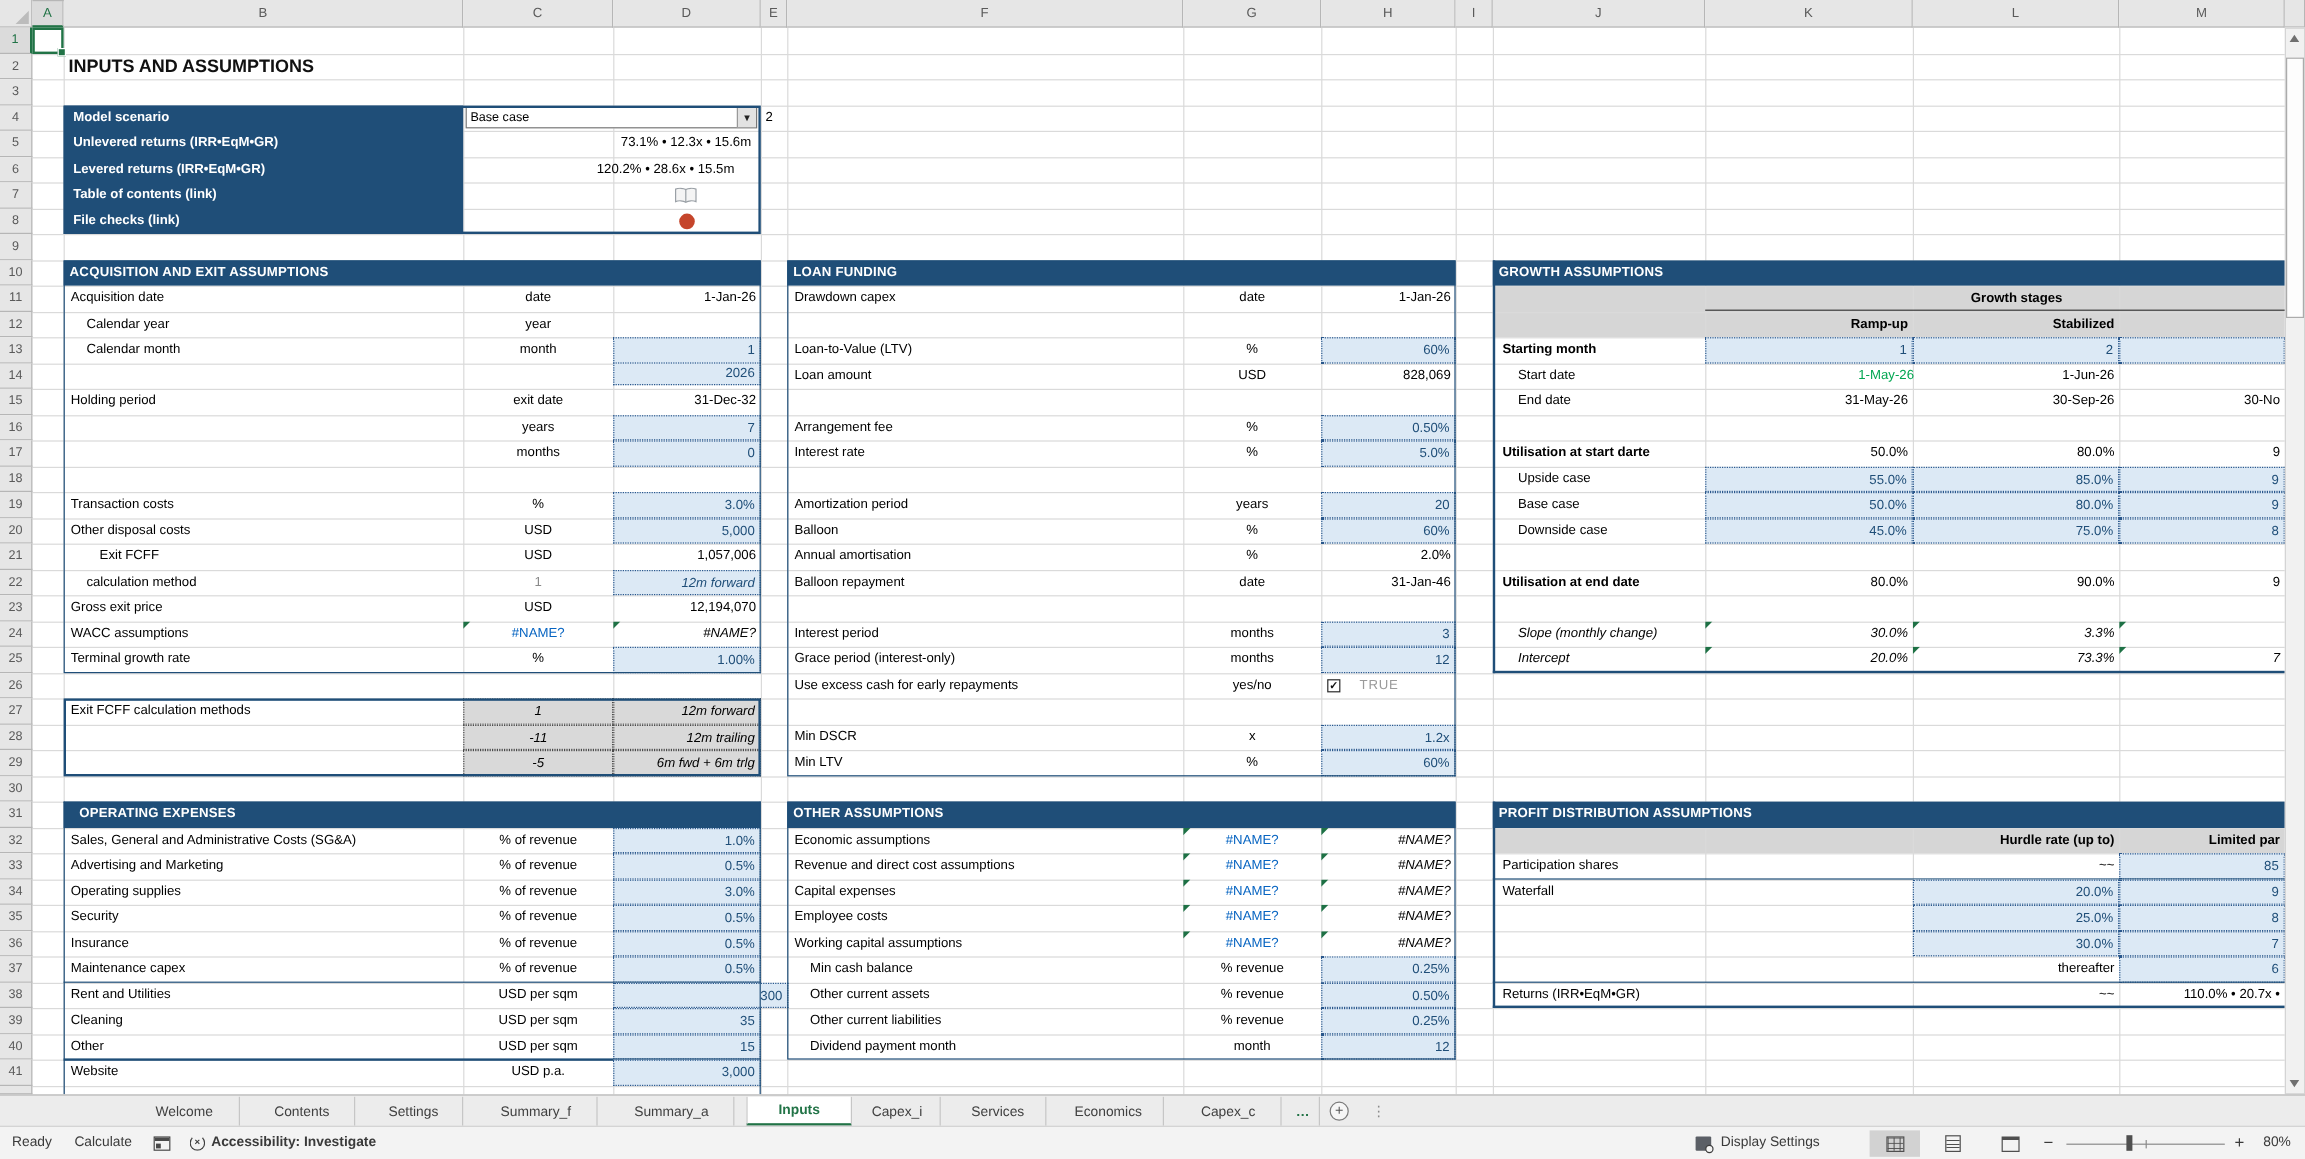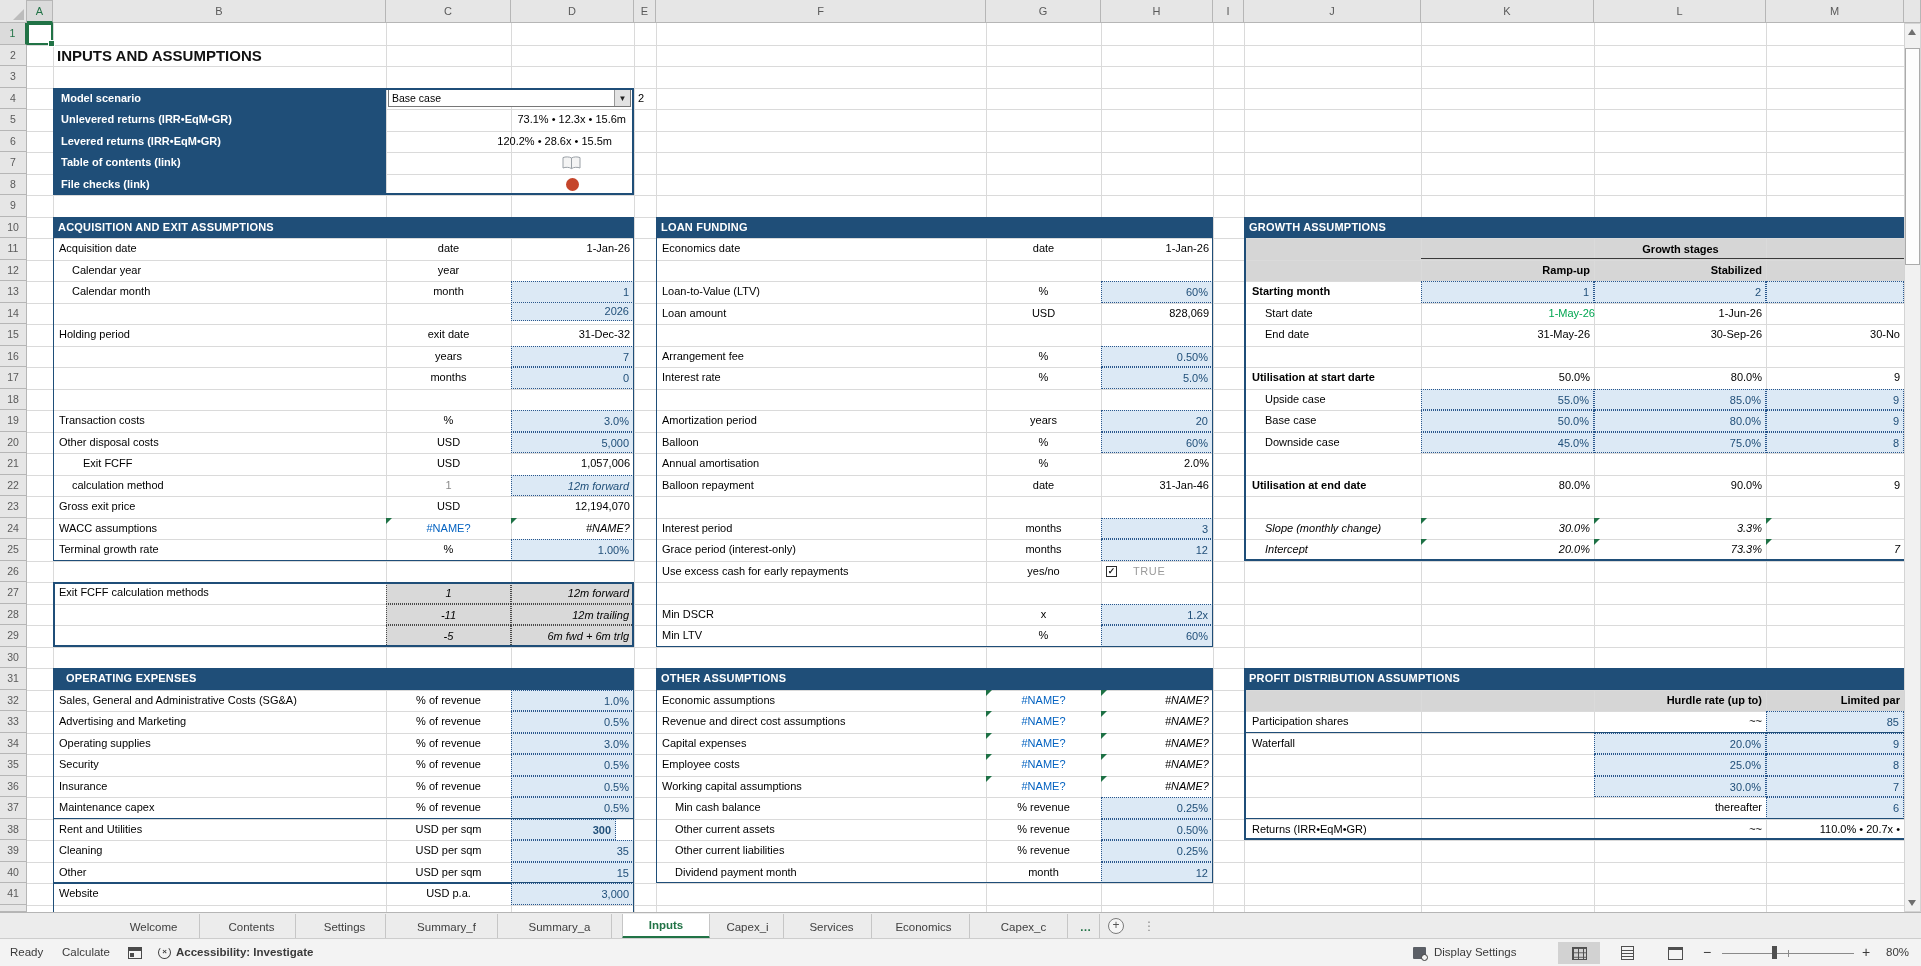--- a/index.html
+++ b/index.html
@@ -249,21 +249,21 @@
     <div class="abs cell unit" style="left: 386px; top: 496px; width: 125px; height: 21.5px;">USD</div>
     <div class="abs cell val" style="left: 511px; top: 496px; width: 123px; height: 21.5px;">12,194,070</div>
     <div class="abs cell lab" style="left: 55px; top: 517.5px; width: 331px; height: 21.5px;">WACC assumptions</div>
     <div class="abs cell unit link tri" style="left: 386px; top: 517.5px; width: 125px; height: 21.5px;">#NAME?</div>
     <div class="abs cell val italic tri" style="left: 511px; top: 517.5px; width: 123px; height: 21.5px;">#NAME?</div>
     <div class="abs cell lab" style="left: 55px; top: 539px; width: 331px; height: 21.5px;">Terminal growth rate</div>
     <div class="abs cell unit" style="left: 386px; top: 539px; width: 125px; height: 21.5px;">%</div>
     <div class="abs cell val input" style="left: 511px; top: 539px; width: 123px; height: 21.5px;">1.00%</div>
     <div class="abs secborder" style="left: 53px; top: 216.5px; width: 581px; height: 344px;"></div>
     <div class="abs sechd" style="left: 656px; top: 216.5px; width: 557px; height: 21.5px;">LOAN FUNDING</div>
-    <div class="abs cell lab" style="left: 658px; top: 238px; width: 328px; height: 21.5px;">Economics date</div>
+    <div class="abs cell lab" style="left: 658px; top: 238px; width: 328px; height: 21.5px;">Drawdown capex</div>
     <div class="abs cell unit" style="left: 986px; top: 238px; width: 115px; height: 21.5px;">date</div>
     <div class="abs cell val" style="left: 1101px; top: 238px; width: 112px; height: 21.5px;">1-Jan-26</div>
     <div class="abs cell lab" style="left: 658px; top: 281px; width: 328px; height: 21.5px;">Loan-to-Value (LTV)</div>
     <div class="abs cell unit" style="left: 986px; top: 281px; width: 115px; height: 21.5px;">%</div>
     <div class="abs cell val input" style="left: 1101px; top: 281px; width: 112px; height: 21.5px;">60%</div>
     <div class="abs cell lab" style="left: 658px; top: 302.5px; width: 328px; height: 21.5px;">Loan amount</div>
     <div class="abs cell unit" style="left: 986px; top: 302.5px; width: 115px; height: 21.5px;">USD</div>
     <div class="abs cell val" style="left: 1101px; top: 302.5px; width: 112px; height: 21.5px;">828,069</div>
     <div class="abs cell lab" style="left: 658px; top: 345.5px; width: 328px; height: 21.5px;">Arrangement fee</div>
     <div class="abs cell unit" style="left: 986px; top: 345.5px; width: 115px; height: 21.5px;">%</div>
@@ -317,21 +317,21 @@
     <div class="abs cell val input" style="left: 511px; top: 754px; width: 123px; height: 21.5px;">0.5%</div>
     <div class="abs cell lab" style="left: 55px; top: 775.5px; width: 331px; height: 21.5px;">Insurance</div>
     <div class="abs cell unit" style="left: 386px; top: 775.5px; width: 125px; height: 21.5px;">% of revenue</div>
     <div class="abs cell val input" style="left: 511px; top: 775.5px; width: 123px; height: 21.5px;">0.5%</div>
     <div class="abs cell lab" style="left: 55px; top: 797px; width: 331px; height: 21.5px;">Maintenance capex</div>
     <div class="abs cell unit" style="left: 386px; top: 797px; width: 125px; height: 21.5px;">% of revenue</div>
     <div class="abs cell val input" style="left: 511px; top: 797px; width: 123px; height: 21.5px;">0.5%</div>
     <div class="abs navyline" style="left: 53px; top: 817.5px; width: 581px; height: 1.5px;"></div>
     <div class="abs cell lab" style="left: 55px; top: 818.5px; width: 331px; height: 21.5px;">Rent and Utilities</div>
     <div class="abs cell unit" style="left: 386px; top: 818.5px; width: 125px; height: 21.5px;">USD per sqm</div>
-    <div class="abs cell val input" style="left: 511px; top: 818.5px; width: 105px; height: 21.5px; font-weight: bold;">300</div>
+    <div class="abs cell val input" style="left: 511px; top: 818.5px; width: 146px; height: 21.5px;">300</div>
     <div class="abs cell lab" style="left: 55px; top: 840px; width: 331px; height: 21.5px;">Cleaning</div>
     <div class="abs cell unit" style="left: 386px; top: 840px; width: 125px; height: 21.5px;">USD per sqm</div>
     <div class="abs cell val input" style="left: 511px; top: 840px; width: 123px; height: 21.5px;">35</div>
     <div class="abs cell lab" style="left: 55px; top: 861.5px; width: 331px; height: 21.5px;">Other</div>
     <div class="abs cell unit" style="left: 386px; top: 861.5px; width: 125px; height: 21.5px;">USD per sqm</div>
     <div class="abs cell val input" style="left: 511px; top: 861.5px; width: 123px; height: 21.5px;">15</div>
     <div class="abs navyline" style="left: 53px; top: 882px; width: 581px; height: 1.5px;"></div>
     <div class="abs cell lab" style="left: 55px; top: 883px; width: 331px; height: 21.5px;">Website</div>
     <div class="abs cell unit" style="left: 386px; top: 883px; width: 125px; height: 21.5px;">USD p.a.</div>
     <div class="abs cell val input" style="left: 511px; top: 883px; width: 123px; height: 21.5px;">3,000</div>

